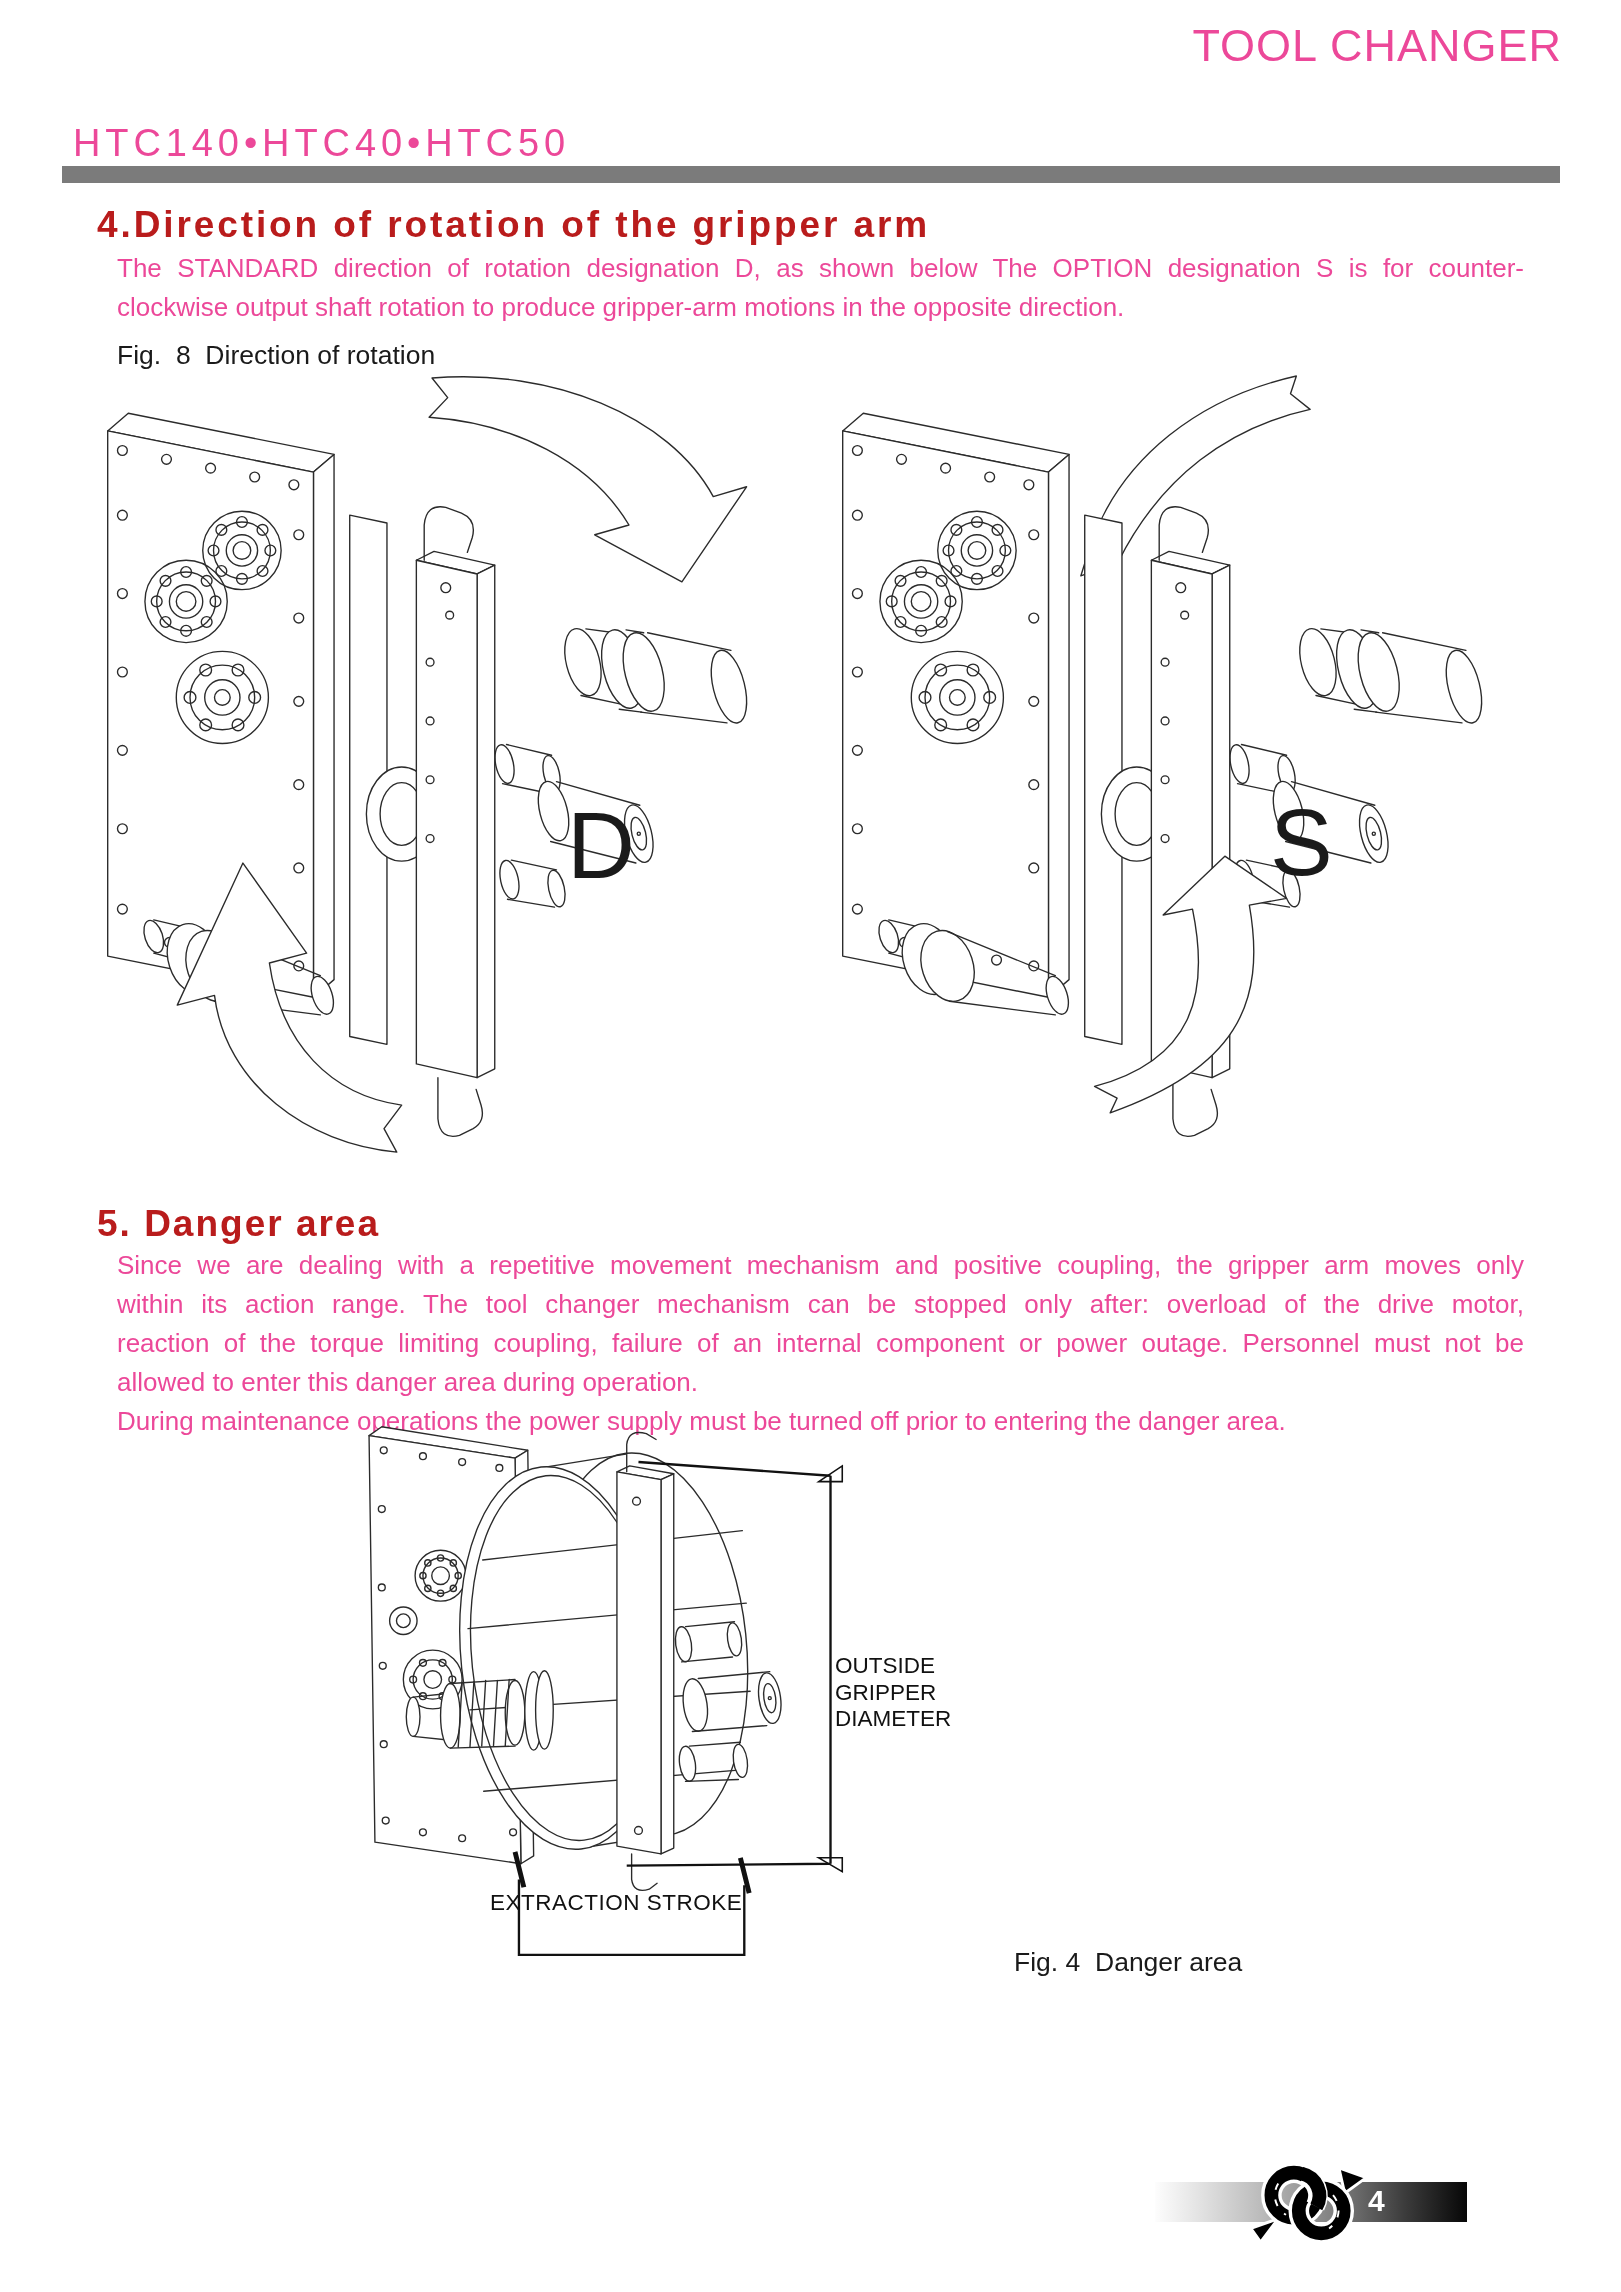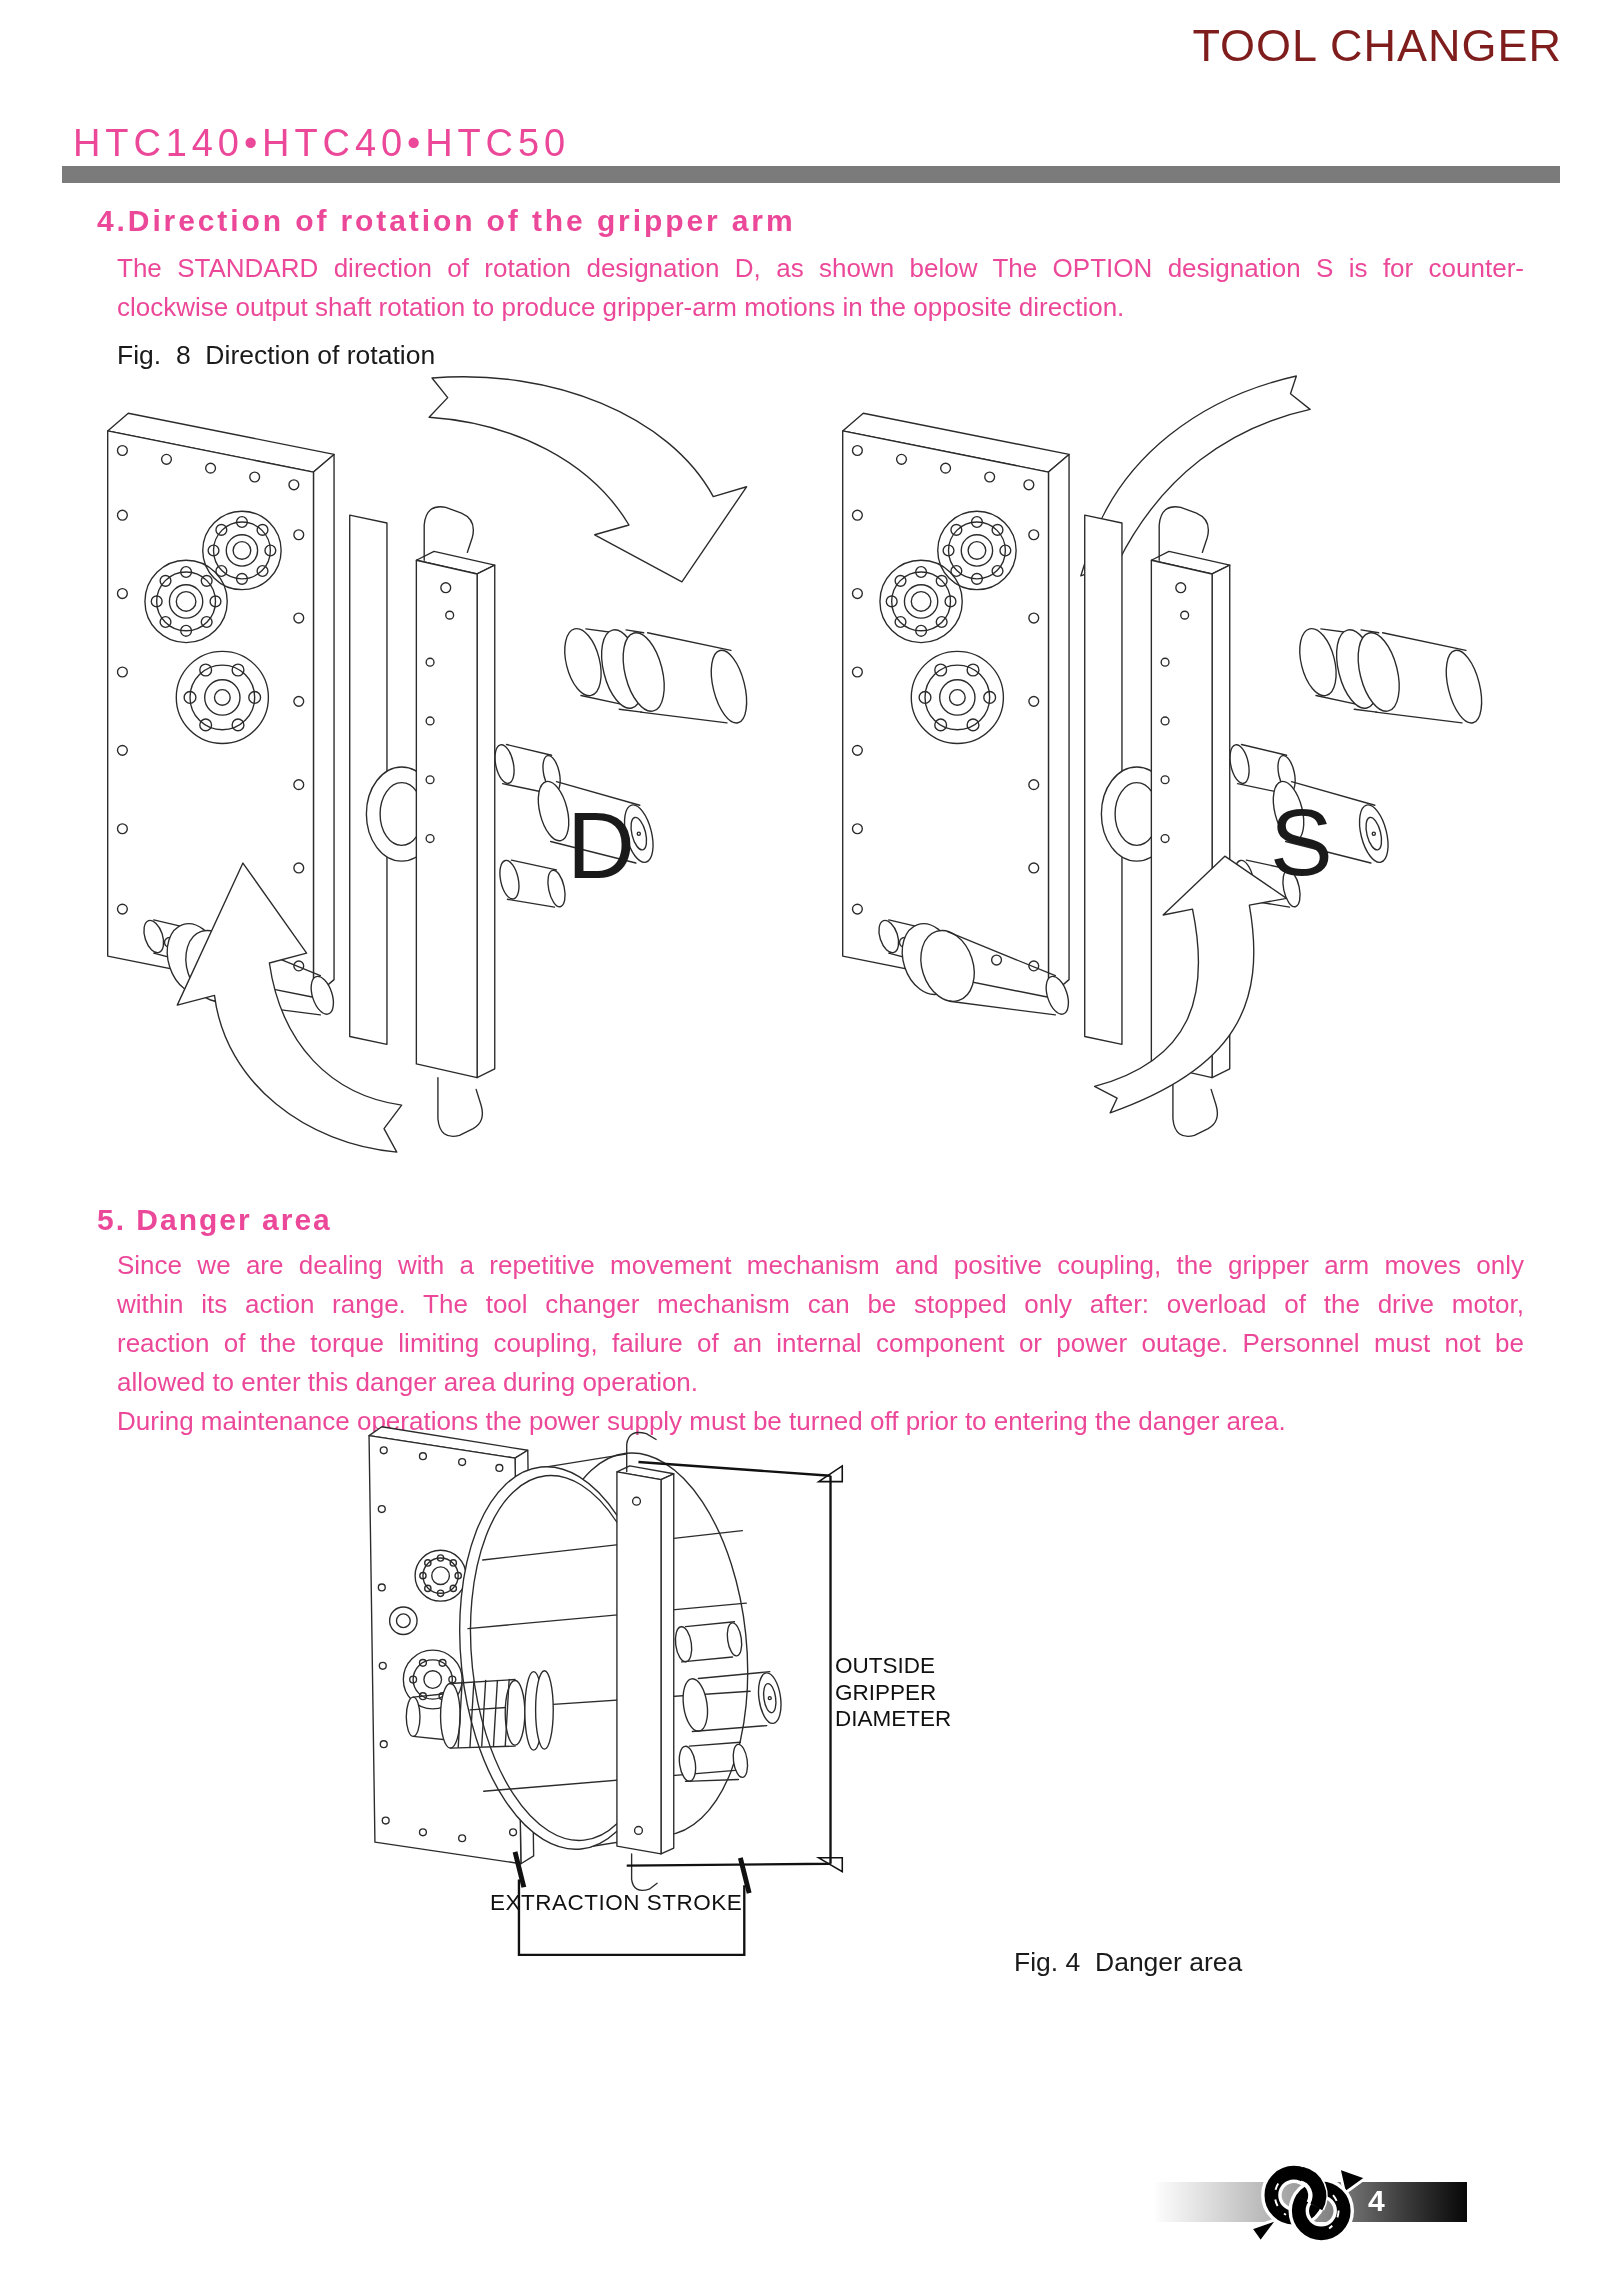--- a/index.html
+++ b/index.html
@@ -1,24 +1,24 @@
 <!DOCTYPE html>
 <html><head>
 <meta charset="utf-8">
 <style>
   html,body{margin:0;padding:0;background:#e8e8e8;}
   #page{
     position:relative;width:1621px;height:2293px;background:#ffffff;
     font-family:"Liberation Sans",sans-serif;color:#1c1c1c;overflow:hidden;margin:0 auto;
   }
   .abs{position:absolute;}
-  .doc-title{top:19.6px;right:59px;font-size:45px;letter-spacing:1px;color:#7f1d1d;}
+  .doc-title{top:19.6px;right:59px;font-size:45px;letter-spacing:1px;color:#ec4899;}
   .models{top:122px;left:73px;font-size:38px;letter-spacing:4.9px;color:#ec4899;font-weight:400;}
   .rule{top:166px;left:62px;width:1498px;height:16.7px;background:#7b7b7b;}
-  .sec-heading{font-size:30px;font-weight:bold;color:#ec4899;letter-spacing:2.9px;}
+  .sec-heading{font-size:37px;font-weight:bold;color:#b91c1c;letter-spacing:2.9px;}
   .s4-heading{top:204px;left:97px;}
   .s5-heading{top:1203px;left:97px;letter-spacing:2px;}
   .bodyblock{width:1407px;font-size:26px;line-height:39px;color:#ec4899;}
   .s4-body{top:249px;left:117px;}
   .s5-body{top:1246px;left:117px;}
   .jline{text-align:justify;text-align-last:justify;}
   .nline{white-space:pre-wrap;}
   .caption{font-size:26.5px;color:#1a1a1a;white-space:pre-wrap;}
   .fig3-caption{top:340px;left:117px;}
   .fig4-caption{top:1947px;left:1014px;}

